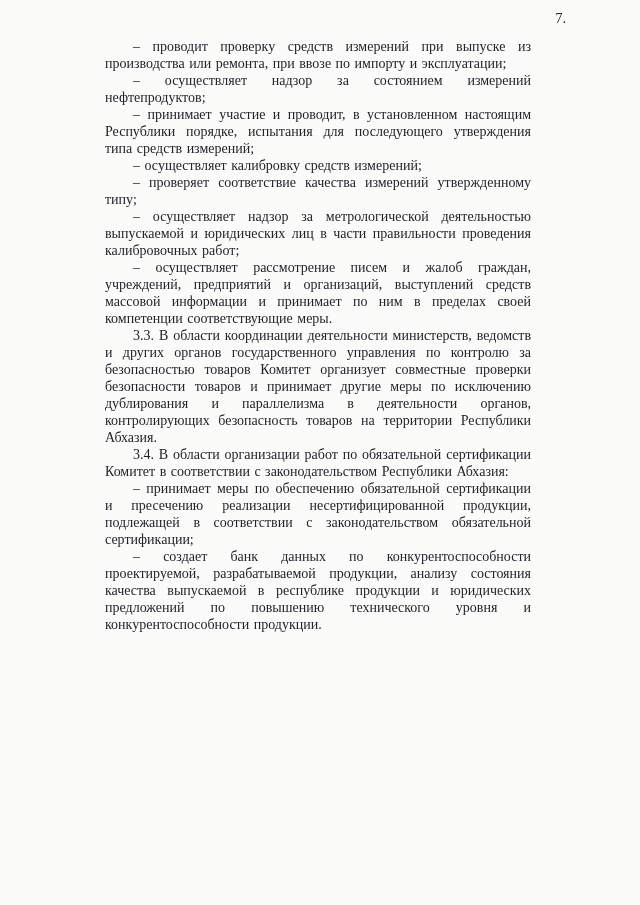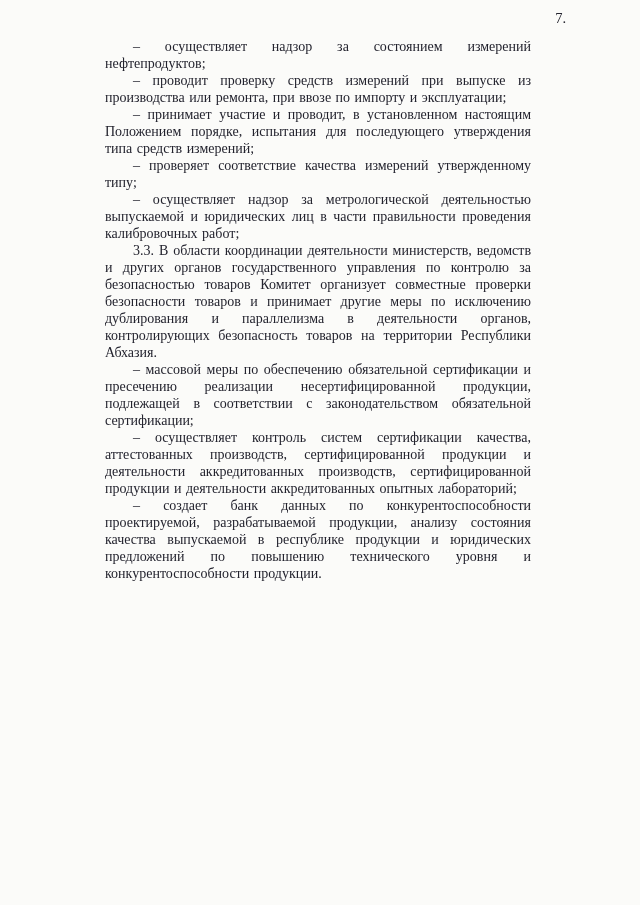--- a/index.html
+++ b/index.html
@@ -40,23 +40,25 @@
     word-spacing: 1px;
     color: #23232e;
   }
 </style>
 </head>
 <body>
 
 <div class="page">
   <div class="page-number">7.</div>
   <div class="text-body">
+      <p class="para">– проводит проверку средств измерений при выпуске из производства или ремонта, при ввозе по импорту и эксплуатации;</p>
       <p class="para">– осуществляет надзор за состоянием измерений нефтепродуктов;</p>
-      <p class="para">– проводит проверку средств измерений при выпуске из производства или ремонта, при ввозе по импорту и эксплуатации;</p>
-      <p class="para">– принимает участие и проводит, в установленном настоящим Положением порядке, испытания для последующего утверждения типа средств измерений;</p>
+      <p class="para">– принимает участие и проводит, в установленном настоящим Республики порядке, испытания для последующего утверждения типа средств измерений;</p>
+      <p class="para">– осуществляет калибровку средств измерений;</p>
       <p class="para">– проверяет соответствие качества измерений утвержденному типу;</p>
       <p class="para">– осуществляет надзор за метрологической деятельностью выпускаемой и юридических лиц в части правильности проведения калибровочных работ;</p>
+      <p class="para">– осуществляет рассмотрение писем и жалоб граждан, учреждений, предприятий и организаций, выступлений средств массовой информации и принимает по ним в пределах своей компетенции соответствующие меры.</p>
       <p class="para">3.3. В области координации деятельности министерств, ведомств и других органов государственного управления по контролю за безопасностью товаров Комитет организует совместные проверки безопасности товаров и принимает другие меры по исключению дублирования и параллелизма в деятельности органов, контролирующих безопасность товаров на территории Республики Абхазия.</p>
-      <p class="para">– массовой меры по обеспечению обязательной сертификации и пресечению реализации несертифицированной продукции, подлежащей в соответствии с законодательством обязательной сертификации;</p>
-      <p class="para">– осуществляет контроль систем сертификации качества, аттестованных производств, сертифицированной продукции и деятельности аккредитованных производств, сертифицированной продукции и деятельности аккредитованных опытных лабораторий;</p>
+      <p class="para">3.4. В области организации работ по обязательной сертификации Комитет в соответствии с законодательством Республики Абхазия:</p>
+      <p class="para">– принимает меры по обеспечению обязательной сертификации и пресечению реализации несертифицированной продукции, подлежащей в соответствии с законодательством обязательной сертификации;</p>
       <p class="para">– создает банк данных по конкурентоспособности проектируемой, разрабатываемой продукции, анализу состояния качества выпускаемой в республике продукции и юридических предложений по повышению технического уровня и конкурентоспособности продукции.</p>
     </div>
 </div>
 
 </body></html>

